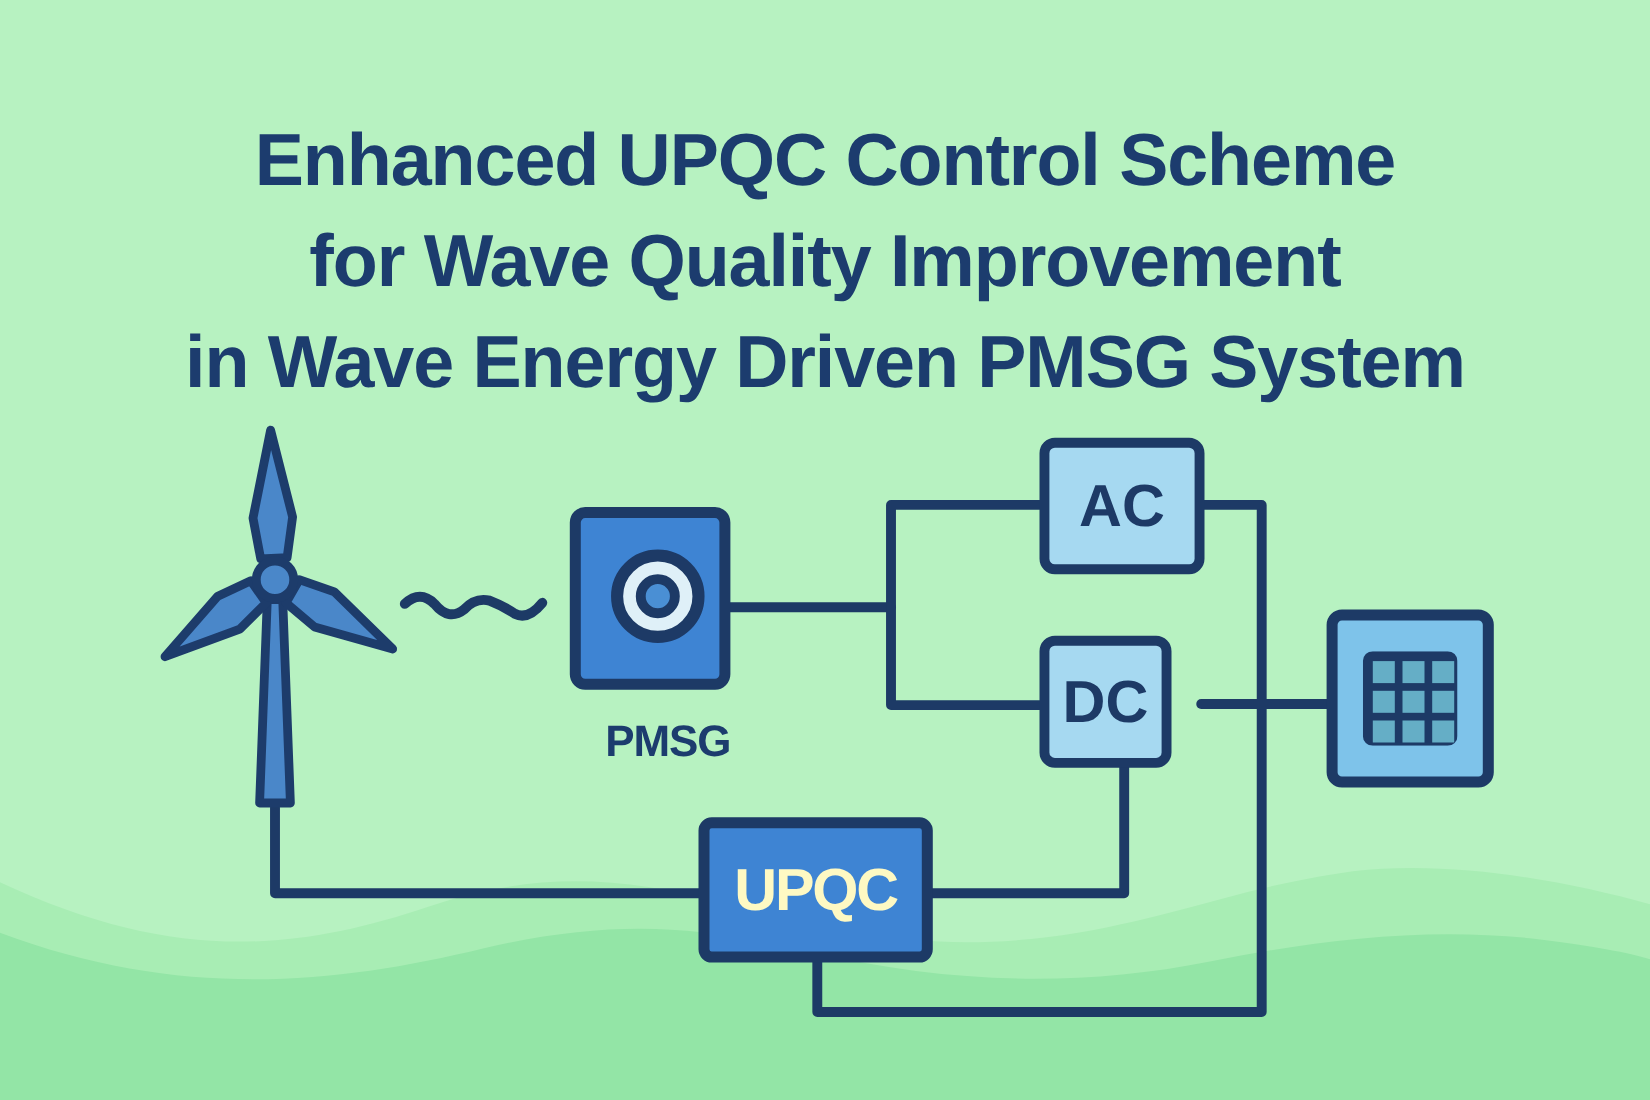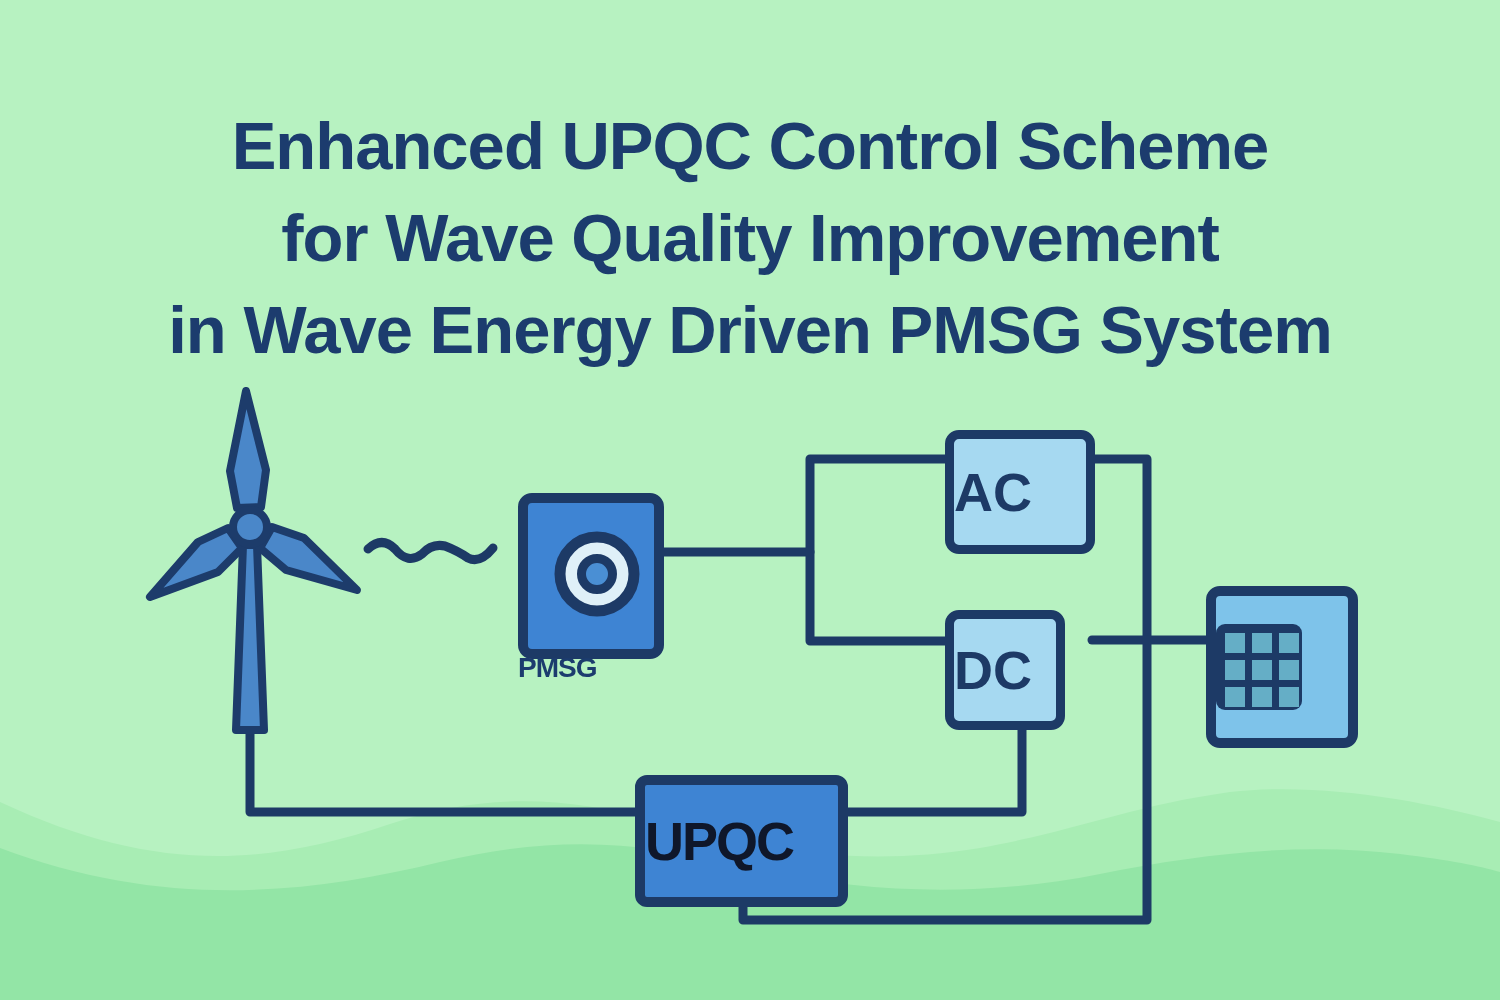--- a/index.html
+++ b/index.html
@@ -7,43 +7,43 @@
     position:relative;width:1500px;height:1000px;overflow:hidden;
     background:#b7f2c1;
     font-family:"Liberation Sans",sans-serif;
   }
   .bg-svg{position:absolute;left:0;top:0;width:1500px;height:1000px;display:block;}
   .title{
     position:absolute;left:0;top:52px;width:1500px;
     text-align:center;color:#1c3c6e;font-weight:700;
     font-size:67px;line-height:92px;letter-spacing:-1px;margin-top:48px;
   }
-  .box{position:absolute;box-sizing:border-box;display:flex;align-items:center;margin-top:32px;}
+  .box{position:absolute;box-sizing:border-box;display:flex;align-items:center;justify-content:center;}
   .pmsg-box{
     left:518px;top:461px;width:146px;height:166px;
     background:#3e84d3;border:10px solid #1d3a66;border-radius:14px;
   }
   .ac-box,.dc-box{
     background:#a6d9f1;border:9px solid #1d3a66;border-radius:14px;
     color:#1d3a66;font-weight:700;font-size:54px;letter-spacing:0px;
   }
   .ac-box{left:945px;top:398px;width:150px;height:124px;}
   .dc-box{left:945px;top:578px;width:120px;height:120px;}
   .grid-box{
     left:1206px;top:554px;width:152px;height:162px;
     background:#7ec3ea;border:10px solid #1d3a66;border-radius:14px;
   }
   .upqc-box{
     left:635px;top:743px;width:213px;height:132px;
     background:#3e84d3;border:10px solid #1d3a66;border-radius:12px;
-    color:#0f172a;font-weight:700;font-size:54px;letter-spacing:-2px;
+    color:#fef9c3;font-weight:700;font-size:54px;letter-spacing:-2px;
   }
   .pmsg-label{
     position:absolute;left:518px;top:652px;width:146px;
-    text-align:left;color:#1c3c6e;font-weight:700;font-size:28px;letter-spacing:-1px;
+    text-align:right;color:#1c3c6e;font-weight:700;font-size:40px;letter-spacing:-1px;
   }
 </style>
 </head>
 <body>
 
 <div class="canvas">
 
   <svg class="bg-svg" viewBox="0 0 1500 1000" xmlns="http://www.w3.org/2000/svg">
 
     <path d="M0,802 C150,872 260,868 390,824 C480,794 560,794 660,822 C760,850 860,868 980,848

